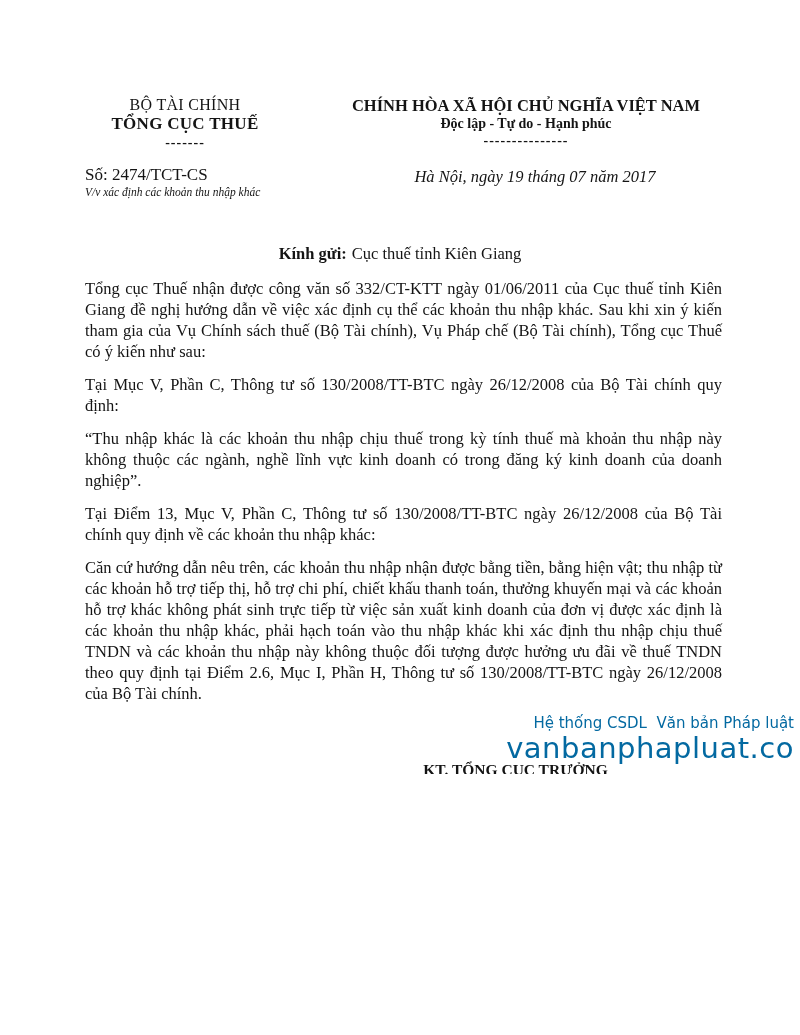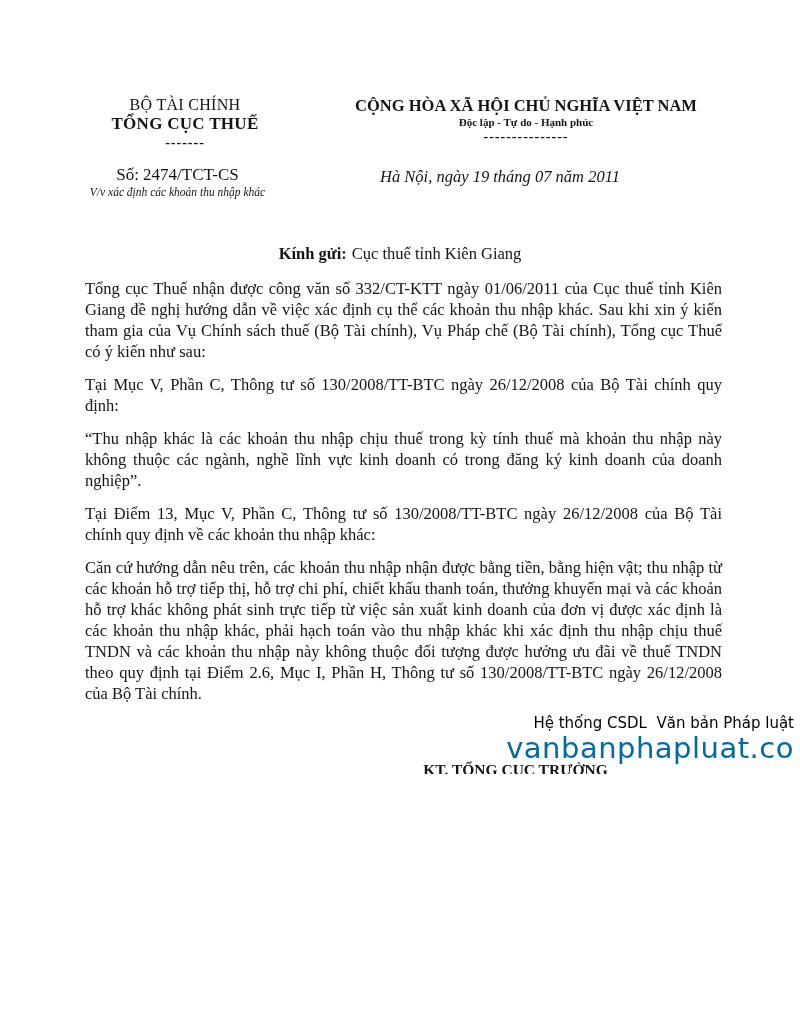--- a/index.html
+++ b/index.html
@@ -38,40 +38,39 @@
   .lh-line2-left {
     font-size: 17px;
     font-weight: bold;
     letter-spacing: .3px;
   }
   .lh-line1-right {
     font-size: 16.5px;
     font-weight: bold;
   }
   .lh-line2-right {
-    font-size: 11px;
+    font-size: 14px;
     font-weight: bold;
   }
   .lh-divider {
     font-weight: bold;
     font-size: 14px;
     line-height: 14px;
     margin-top: 2px;
     letter-spacing: 1px;
   }
   
   .ref-row {
     display: flex;
     align-items: flex-start;
     padding-top: 15px;
   }
   .ref-left {
-    margin-left: 50px;
+    margin-left: 85px;
     width: 255px;
-    text-align: center;
   }
   .doc-number {
     font-size: 17px;
   }
   .doc-subject {
     font-size: 11.5px;
     font-style: italic;
     margin-top: 1px;
   }
   .ref-right {
@@ -150,33 +149,33 @@
 
 <div class="page">
 
   <div class="letterhead">
     <div class="lh-left">
       <div class="lh-line1-left">BỘ TÀI CHÍNH</div>
       <div class="lh-line2-left">TỔNG CỤC THUẾ</div>
       <div class="lh-divider">-------</div>
     </div>
     <div class="lh-right">
-      <div class="lh-line1-right">CỘNG HÒA XÃ HỘI CHỦ NGHĨA VIỆT NAM</div>
+      <div class="lh-line1-right">CHÍNH HÒA XÃ HỘI CHỦ NGHĨA VIỆT NAM</div>
       <div class="lh-line2-right">Độc lập - Tự do - Hạnh phúc</div>
       <div class="lh-divider">---------------</div>
     </div>
   </div>
 
   <div class="ref-row">
     <div class="ref-left">
       <div class="doc-number">Số: 2474/TCT-CS</div>
       <div class="doc-subject">V/v xác định các khoản thu nhập khác</div>
     </div>
     <div class="ref-right">
-      <div class="place-date">Hà Nội, ngày 19 tháng 07 năm 2011</div>
+      <div class="place-date">Hà Nội, ngày 19 tháng 07 năm 2017</div>
     </div>
   </div>
 
   <div class="salutation">
     <span class="label">Kính gửi:</span><span class="recipient">Cục thuế tỉnh Kiên Giang</span>
   </div>
 
   <div class="body-text">
     <p>Tổng cục Thuế nhận được công văn số 332/CT-KTT ngày 01/06/2011 của Cục thuế tỉnh Kiên Giang đề nghị hướng dẫn về việc xác định cụ thể các khoản thu nhập khác. Sau khi xin ý kiến tham gia của Vụ Chính sách thuế (Bộ Tài chính), Vụ Pháp chế (Bộ Tài chính), Tổng cục Thuế có ý kiến như sau:</p>
     <p>Tại Mục V, Phần C, Thông tư số 130/2008/TT-BTC ngày 26/12/2008 của Bộ Tài chính quy định:</p>
@@ -190,17 +189,17 @@
     <div>PHÓ TỔNG CỤC TRƯỞNG</div>
   </div>
 
   <div class="recipients">
     <div class="recipients-label">Nơi nhận:</div>
     <div class="recipients-item">- Như trên;</div>
     <div class="recipients-item">- Vụ PC (TCT-2b);</div>
   </div>
 
   <div class="watermark">
-    <div class="watermark-line1" style="color: #000000;">Hệ thống CSDL  Văn bản Pháp luật</div>
+    <div class="watermark-line1" style="color: #0369a1;">Hệ thống CSDL  Văn bản Pháp luật</div>
     <div class="watermark-line2" style="color: #0369a1;">vanbanphapluat.co</div>
   </div>
 
 </div>
 
 </body></html>

